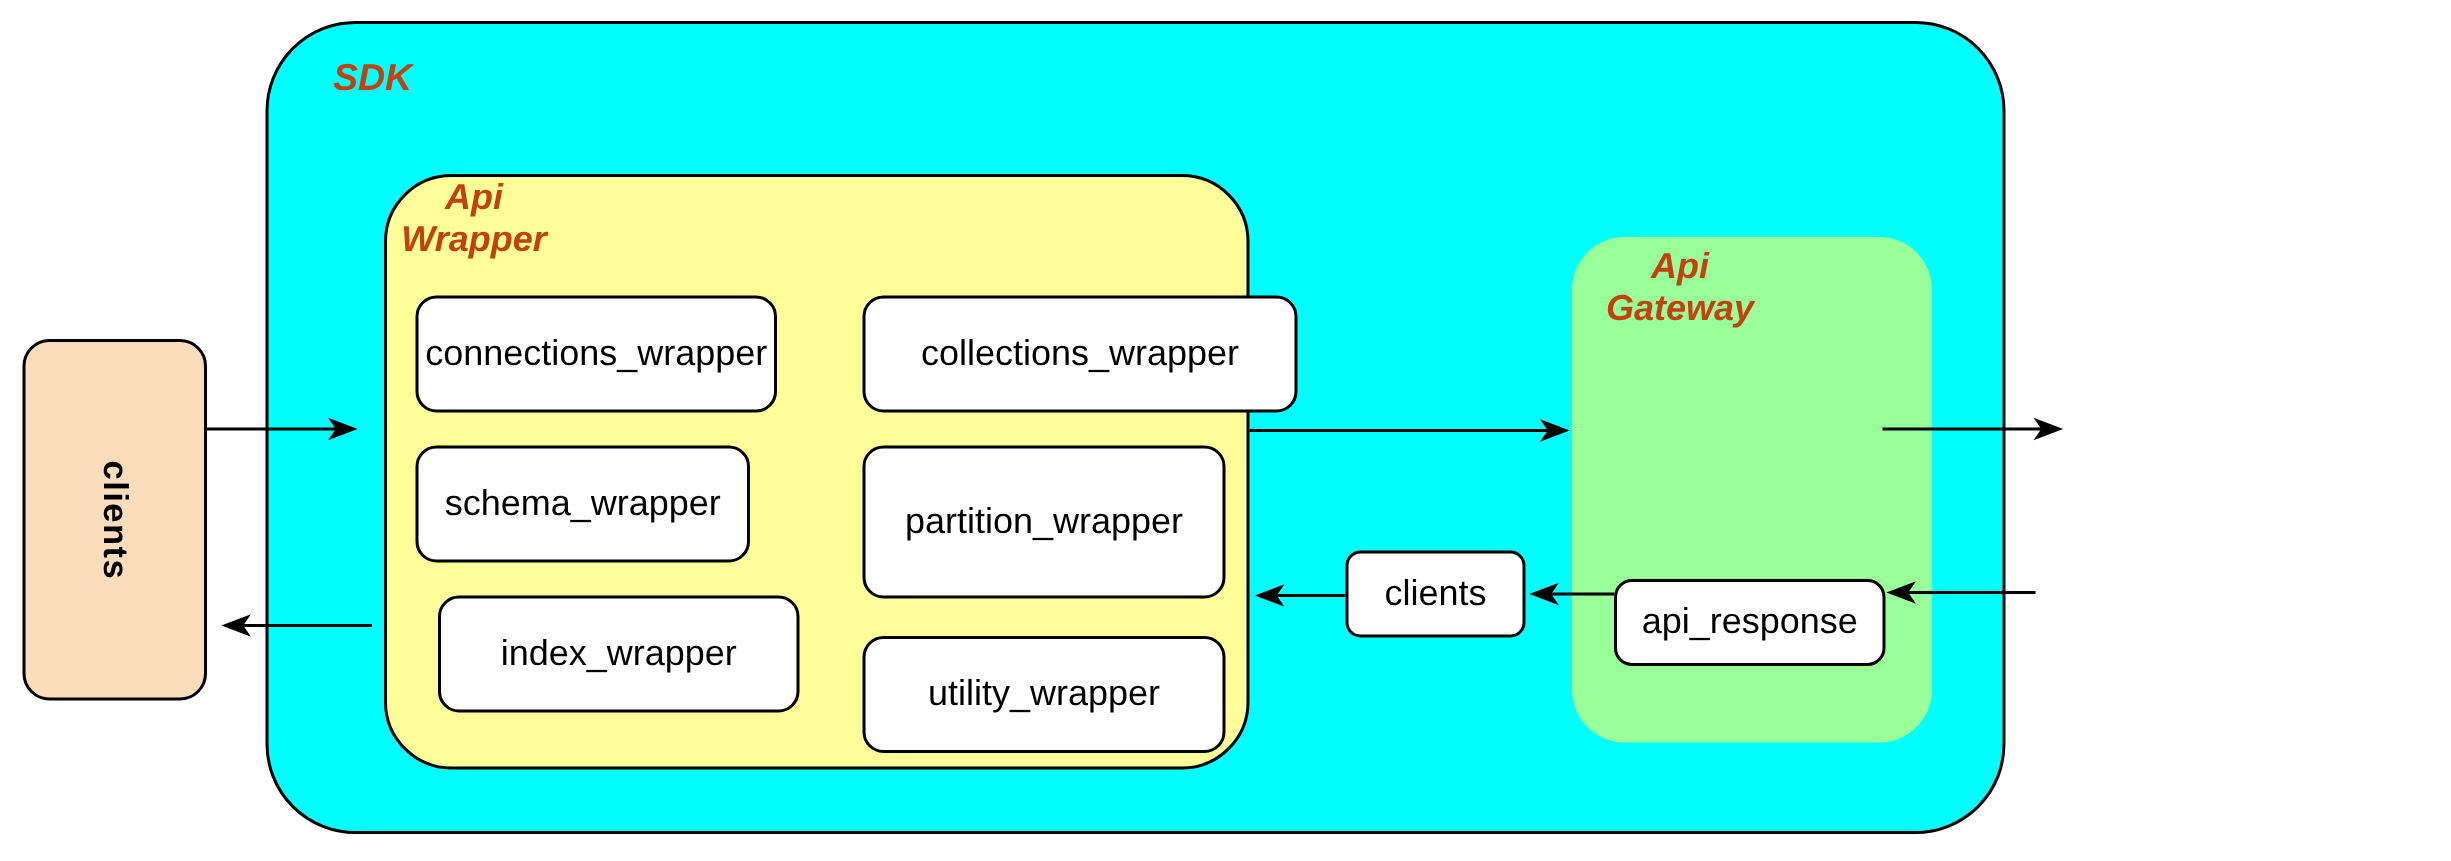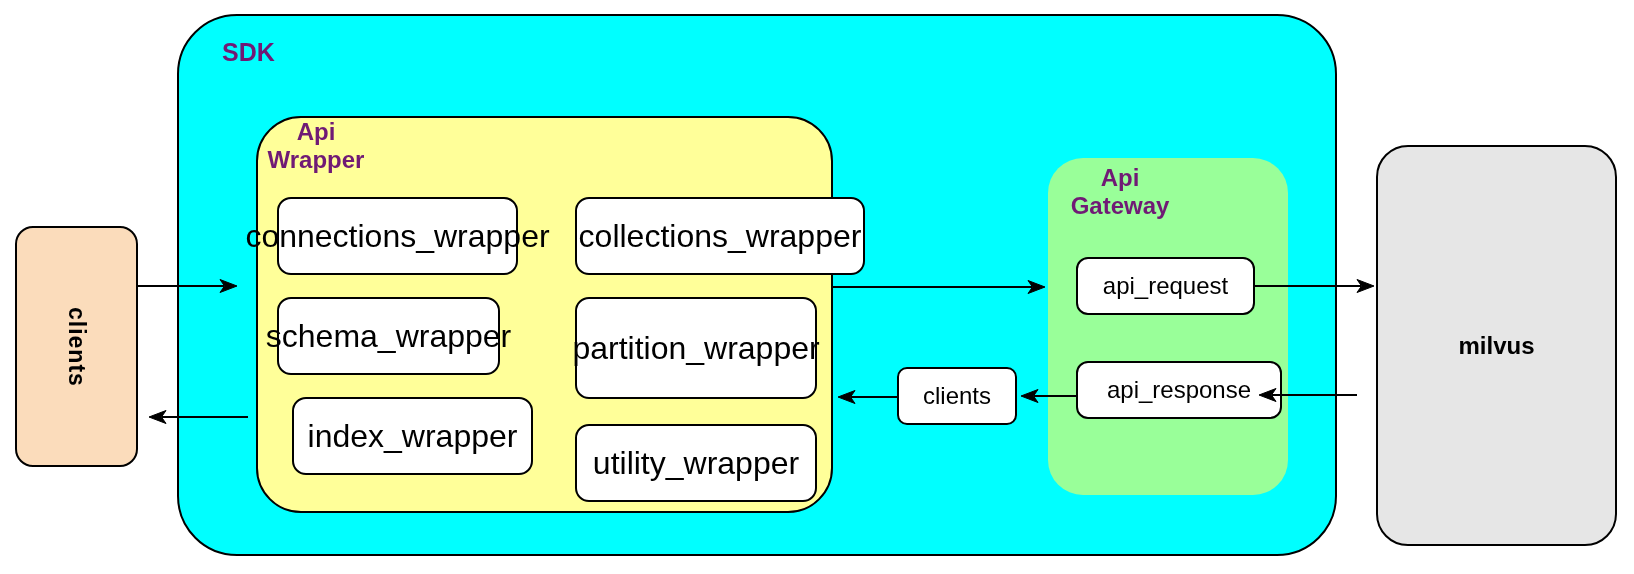--- a/index.html
+++ b/index.html
@@ -13,24 +13,25 @@
   .node{
     position:absolute;
     box-sizing:border-box;
     border:2px solid #000000;
     display:flex;align-items:center;justify-content:center;
     color:#000000;
   }
   .container-label{
     position:absolute;
     font-weight:bold;
-    color:#701a75;
+    color:#c2410c;
     white-space:pre-line;
     text-align:center;
     line-height:1.15;
+    font-style:italic;
   }
   .sdk{
     left:177px;top:14px;width:1160px;height:542px;
     background:#00ffff;border-radius:60px;
   }
   .api-wrapper{
     left:256px;top:116px;width:577px;height:397px;
     background:#ffff99;border-radius:45px;
   }
   .api-gateway{
@@ -46,21 +47,21 @@
     font-weight:bold;font-size:23px;
     letter-spacing:1px;
   }
   .milvus{
     left:1376px;top:145px;width:241px;height:401px;
     background:#e6e6e6;border-radius:32px;
     font-weight:bold;font-size:24px;
   }
   .module{
     background:#ffffff;border-radius:14px;
-    font-size:32px;
+    font-size:24px;
   }
   .small-box{
     background:#ffffff;border-radius:12px;
     font-size:24px;
   }
   .sdk-label{left:222px;top:38px;font-size:25px;}
   .wrapper-label{left:258px;top:118px;width:116px;font-size:24px;}
   .gateway-label{left:1056px;top:164px;width:128px;font-size:24px;}
   svg.arrows{
     position:absolute;left:0;top:0;width:1634px;height:574px;
@@ -101,34 +102,28 @@
   </div>
 
   <div class="node small-box" style="left:897px;top:367px;width:120px;height:58px;border-radius:10px;">
     <span>clients</span>
   </div>
 
   <div class="node api-gateway"></div>
   <div class="container-label gateway-label">Api
 Gateway</div>
 
-  <div class="node small-box" style="left:1076px;top:257px;width:179px;height:58px;">
-    <span>api_request</span>
-  </div>
-  <div class="node small-box" style="left:1076px;top:361px;width:206px;height:58px;">
+  <div class="node small-box" style="left:1076px;top:386px;width:181px;height:58px;">
     <span>api_response</span>
   </div>
 
   <div class="node clients">
     <span class="vtext">clients</span>
   </div>
 
-  <div class="node milvus">
-    <span>milvus</span>
-  </div>
 
   <svg class="arrows" viewBox="0 0 1634 574">
     <g>
       <line x1="138" y1="286" x2="224" y2="286"></line>
       <polygon points="237,286 220,279.5 224.5,286 220,292.5"></polygon>
     </g>
     <g>
       <line x1="248" y1="417" x2="162" y2="417"></line>
       <polygon points="149,417 166,410.5 161.5,417 166,423.5"></polygon>
     </g>

